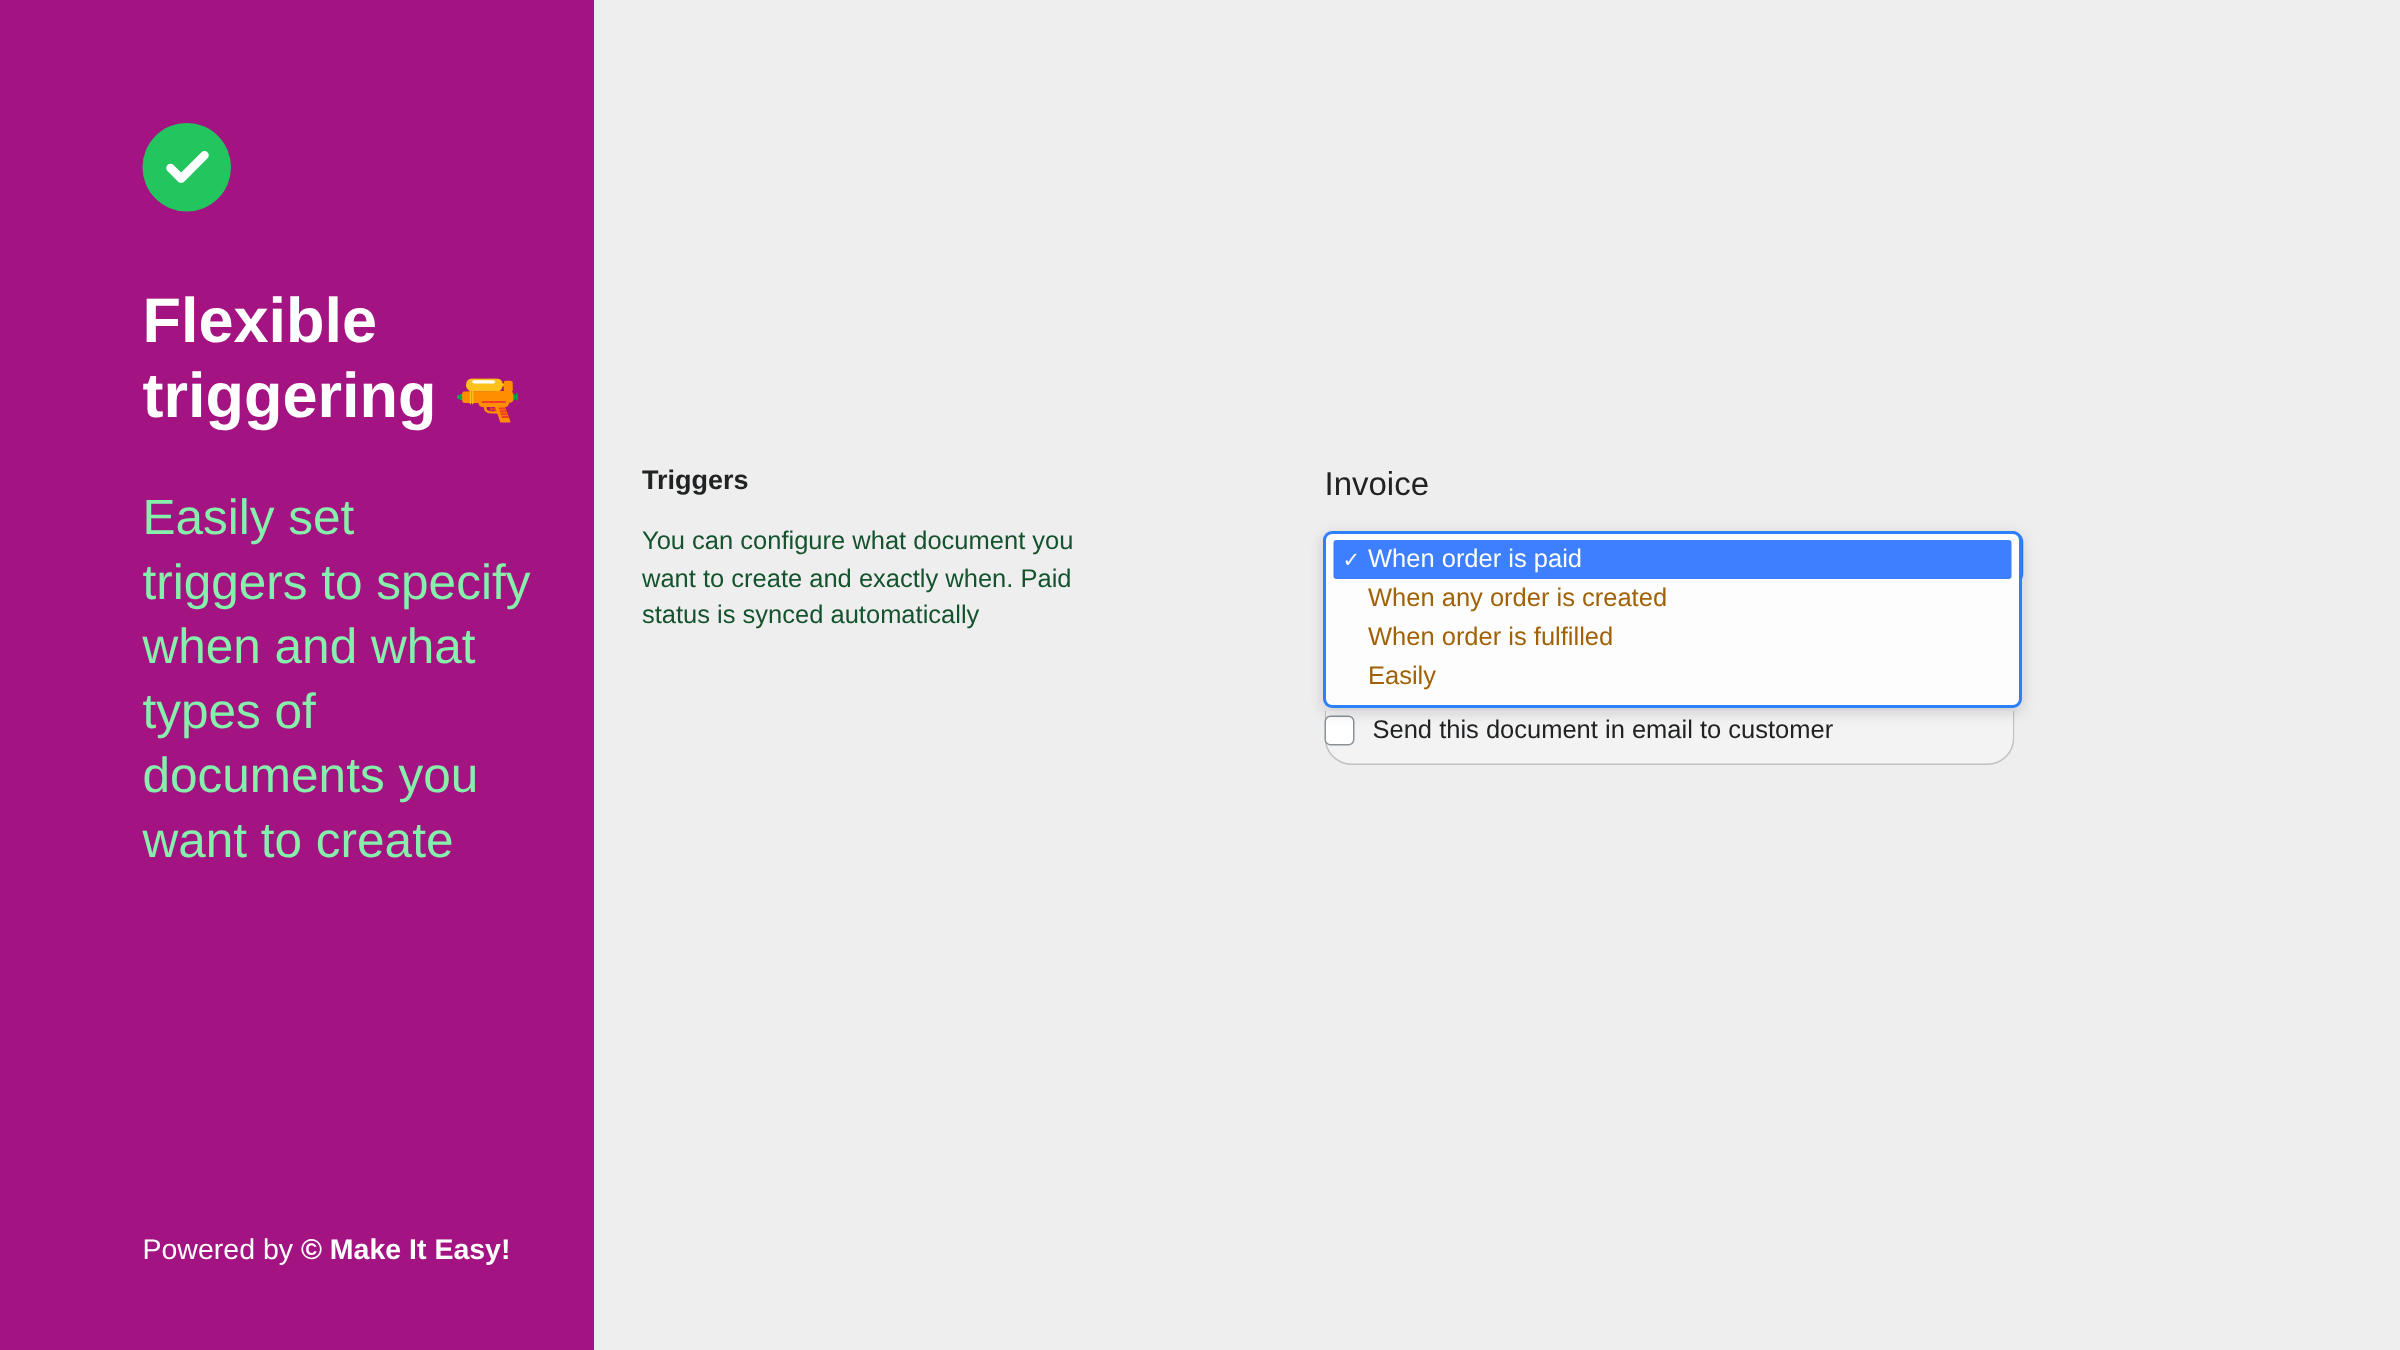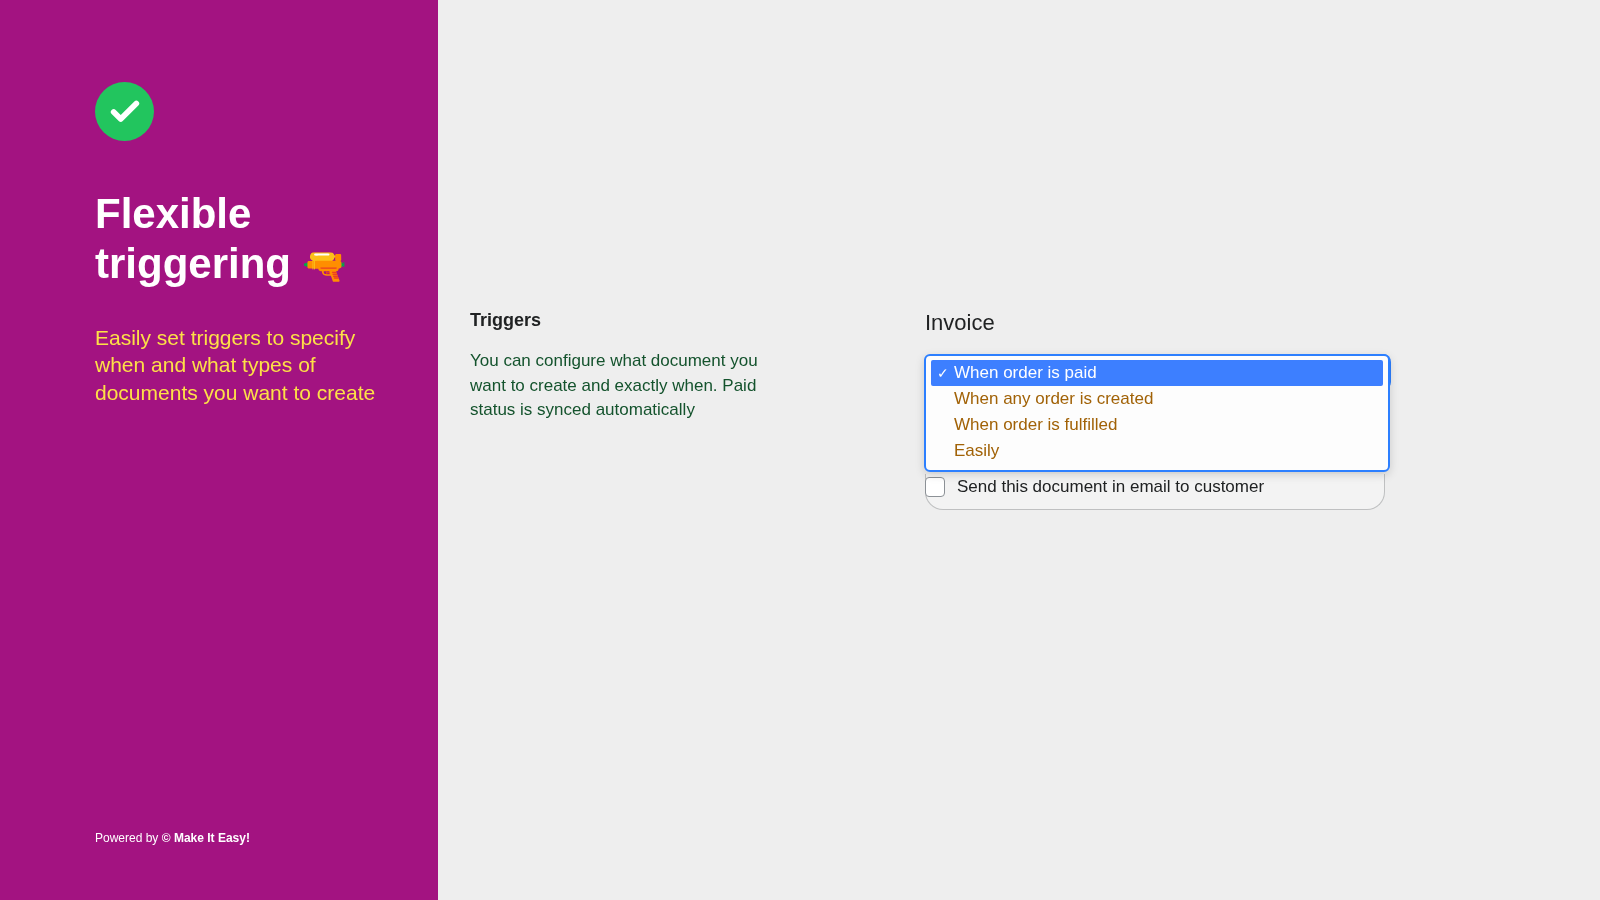--- a/index.html
+++ b/index.html
@@ -5,21 +5,21 @@
     * { margin: 0; padding: 0; box-sizing: border-box; }
     body {
       font-family: -apple-system, BlinkMacSystemFont, 'Segoe UI', Helvetica, Arial, sans-serif;
       background: #eeeeee;
       width: 1600px;
       height: 900px;
       overflow: hidden;
       display: flex;
     }
     .sidebar {
-      width: 438px;
+      width: 396px;
       height: 900px;
       background: #a31381;
       color: #ffffff;
       display: flex;
       flex-direction: column;
       padding: 82px 42px 55px 95px;
     }
     .check-badge {
       width: 59px;
       height: 59px;
@@ -32,28 +32,28 @@
     }
     .check-badge svg { width: 34px; height: 34px; }
     .headline {
       font-size: 42px;
       font-weight: 700;
       line-height: 1.18;
       margin-bottom: 36px;
     }
     .headline .emoji { font-size: 36px; }
     .subheadline {
-      font-size: 21px;
+      font-size: 33px;
       font-weight: 400;
       line-height: 1.3;
-      color: #fde047;
+      color: #86efac;
     }
     .footer {
       margin-top: auto;
-      font-size: 12px;
+      font-size: 19px;
       color: #ffffff;
     }
     .footer .brand { font-weight: 700; }
     .main {
       flex: 1;
       padding: 310px 52px 0 32px;
       display: flex;
       gap: 155px;
     }
     .left-col { width: 300px; }

